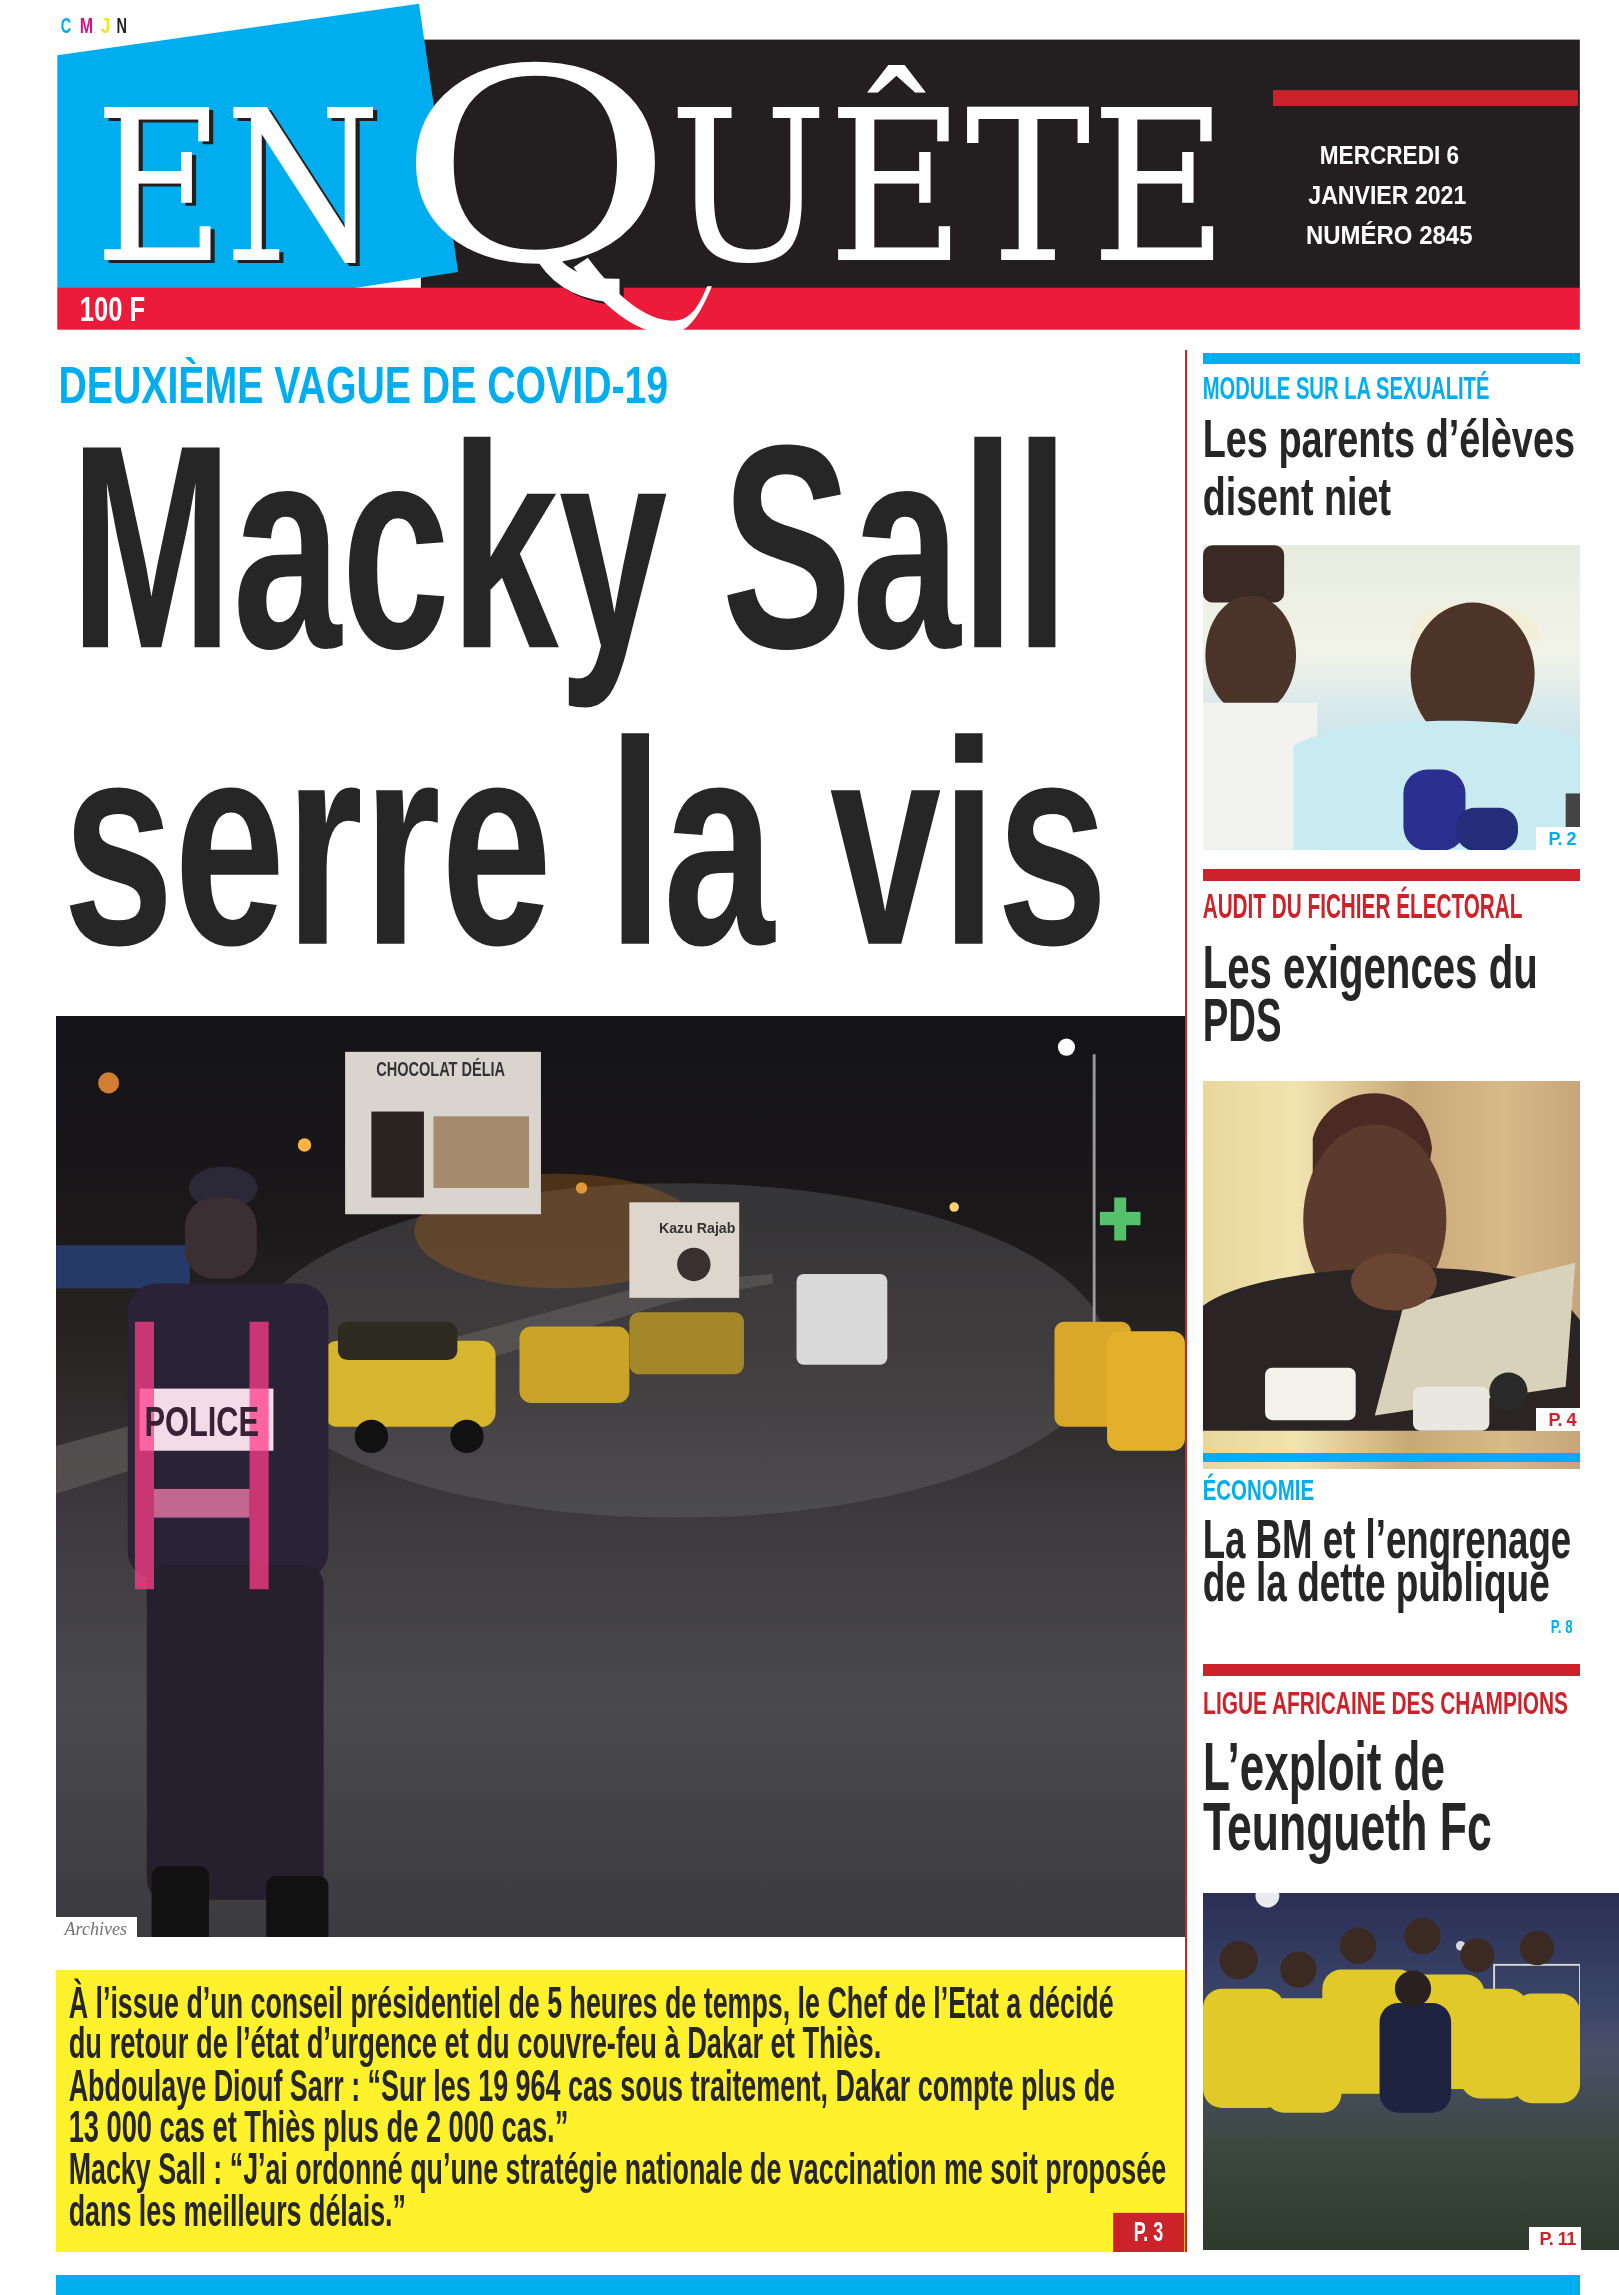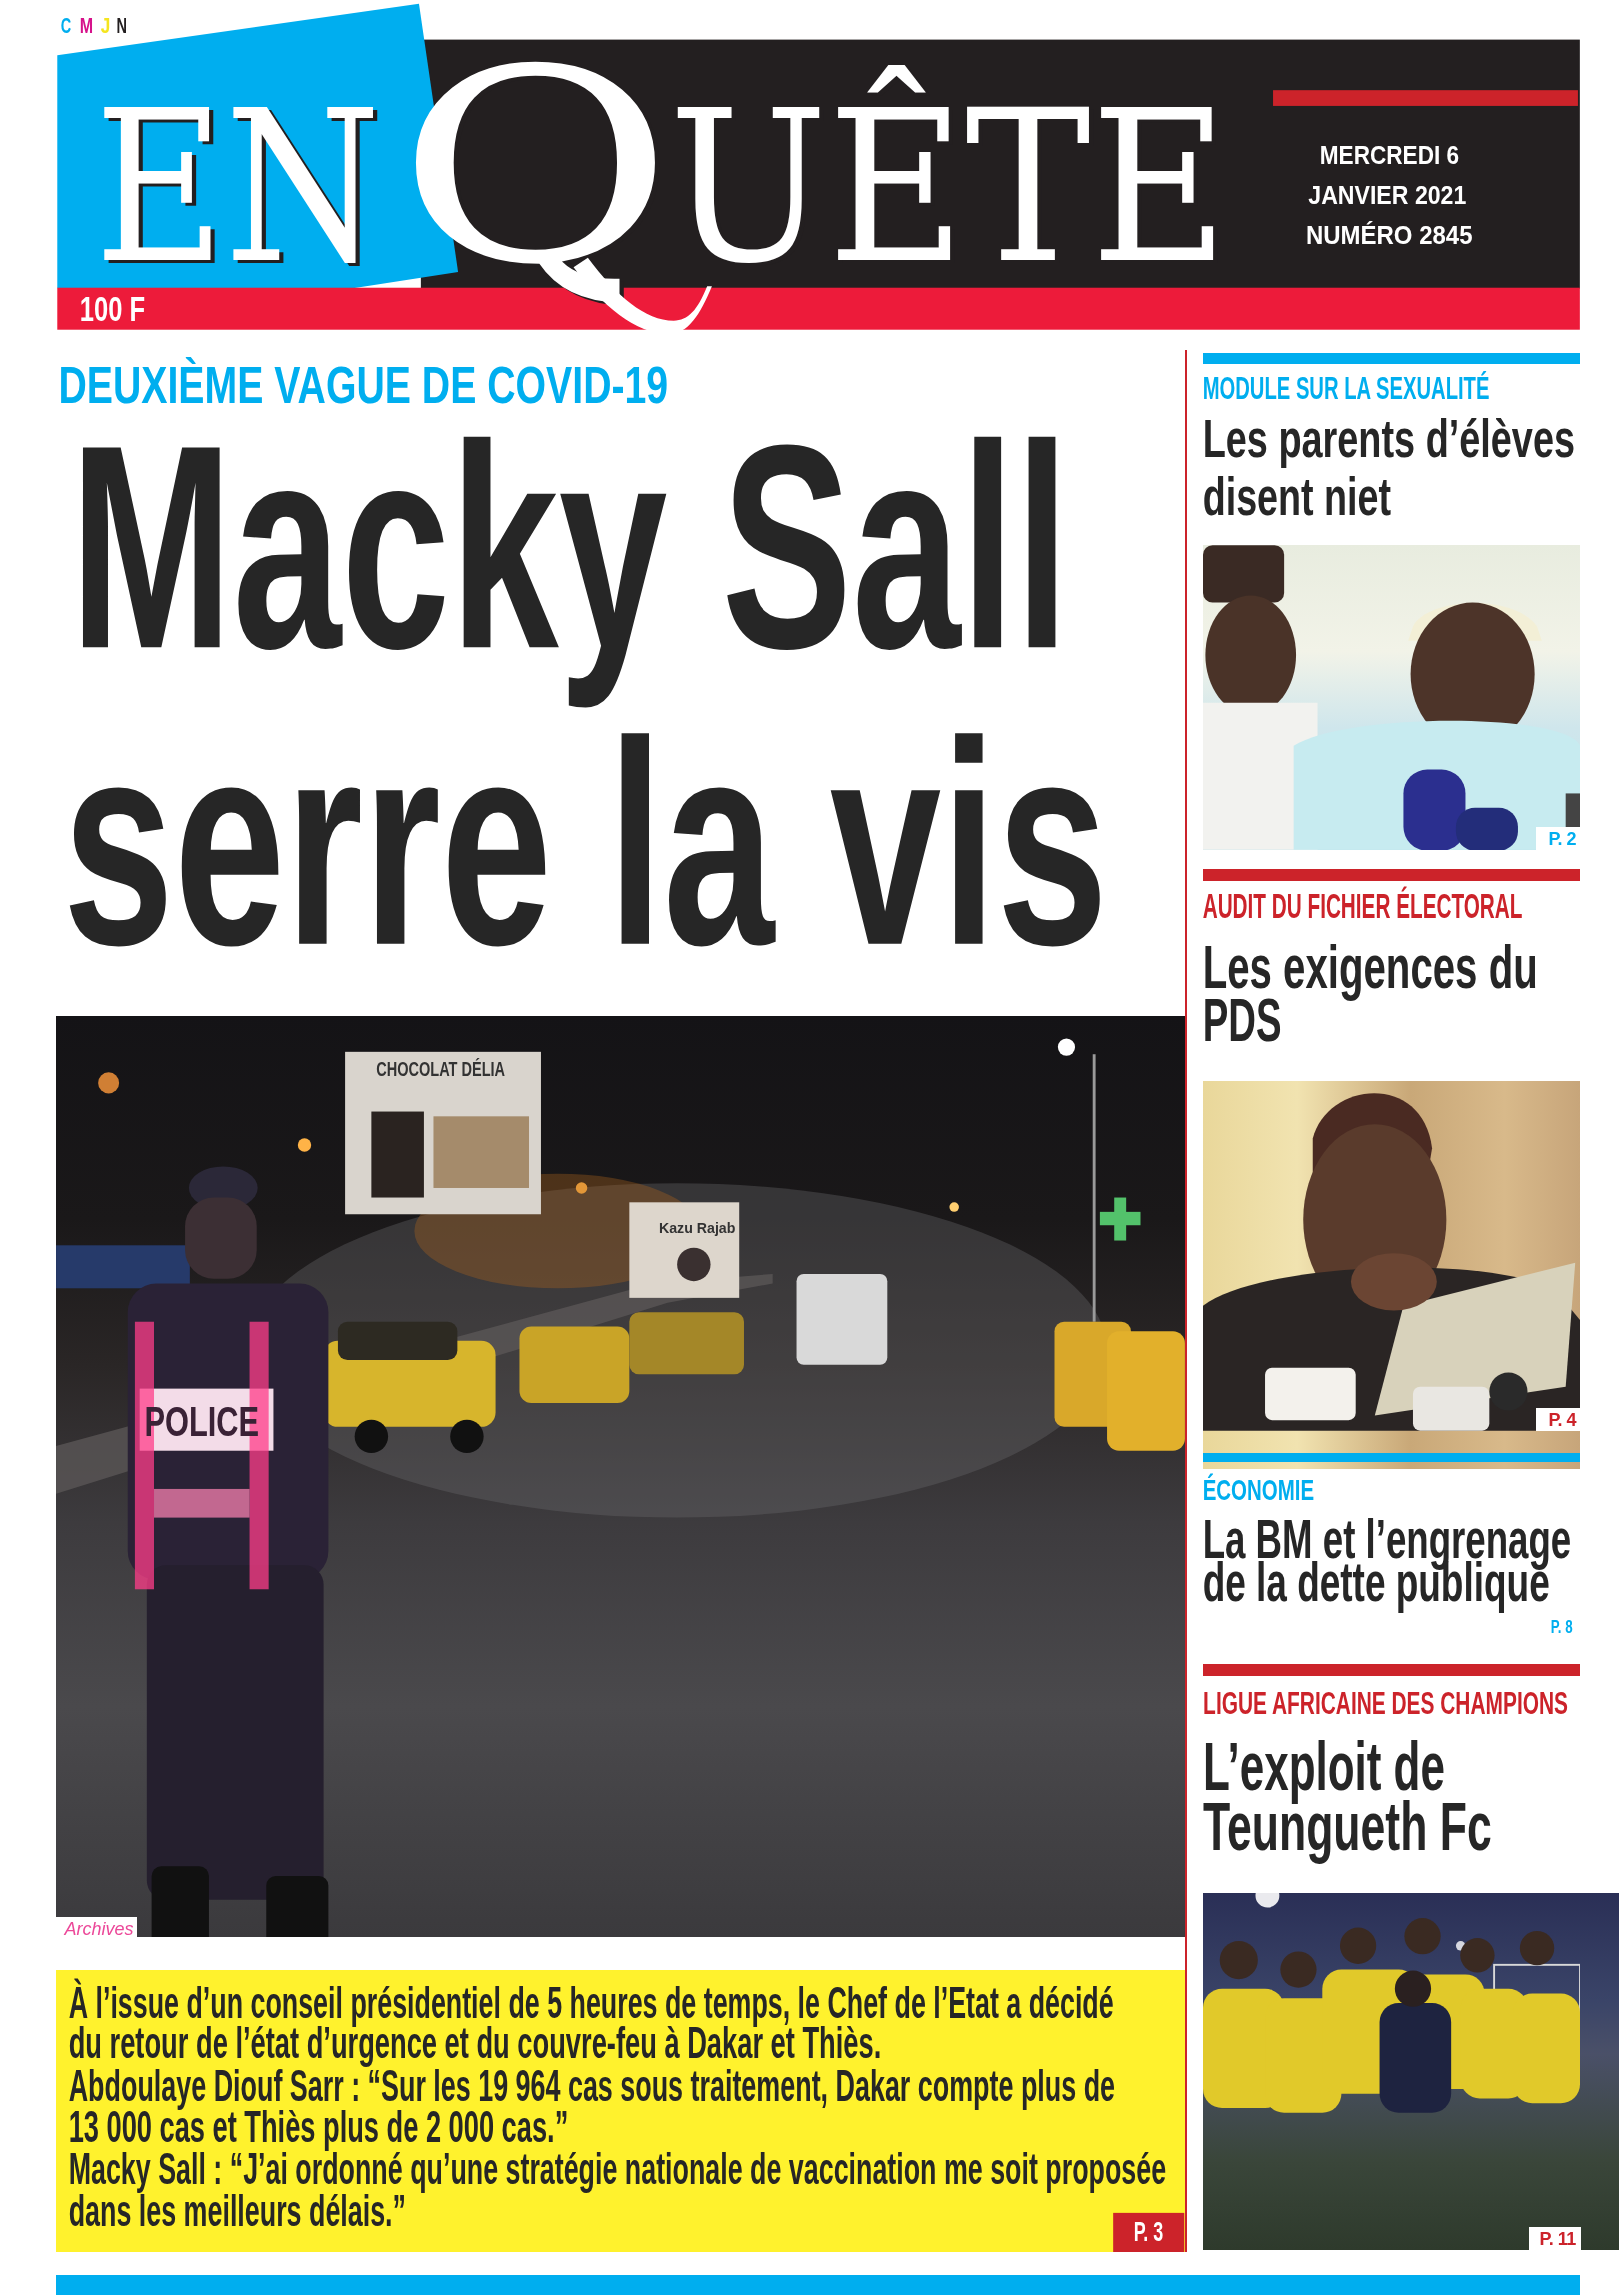--- a/index.html
+++ b/index.html
@@ -109,21 +109,21 @@
       <rect x="200" y="1780" width="120" height="200" rx="20" fill="#111"></rect>
       <rect x="440" y="1800" width="130" height="200" rx="20" fill="#111"></rect>
       <rect x="175" y="780" width="280" height="130" fill="#f3dce8"></rect>
       <rect x="165" y="640" width="40" height="560" fill="#ff3d8a" opacity="0.75"></rect>
       <rect x="405" y="640" width="40" height="560" fill="#ff3d8a" opacity="0.75"></rect>
       <rect x="205" y="990" width="200" height="60" fill="#e87aa8" opacity="0.8"></rect>
       <text x="185" y="880" font-size="88" fill="#3a2236" textLength="240" lengthAdjust="spacingAndGlyphs">POLICE</text>
     </g>
   </svg>
   <div class="abs" style="left:0;top:901px;width:81px;height:23px;background:#ffffff;">
-    <span class="serif" style="position:absolute;left:8.6px;top:1.9px;font-family:Liberation Sans, sans-serif;font-style:italic;font-size:18px;color:#ec4899;">Archives</span>
+    <span class="serif" style="position:absolute;left:8.6px;top:1.9px;font-family:Liberation Serif, serif;font-style:italic;font-size:18px;color:#737373;">Archives</span>
   </div>
 </div>
 
 <div class="abs" style="left:56px;top:1970px;width:1129px;height:282px;background:#FFF22D;text-decoration:underline;">
   <svg width="1129" height="282" style="position:absolute;left:0;top:0;" viewBox="0 0 2363 591">
     <text x="25" y="100" font-size="92" fill="#262626" textLength="2190" lengthAdjust="spacingAndGlyphs">À l’issue d’un conseil présidentiel de 5 heures de temps, le Chef de l’Etat a décidé</text>
     <text x="25" y="185" font-size="92" fill="#262626" textLength="1703" lengthAdjust="spacingAndGlyphs">du retour de l’état d’urgence et du couvre-feu à Dakar et Thiès.</text>
     <text x="25" y="275" font-size="92" fill="#262626" textLength="2193" lengthAdjust="spacingAndGlyphs">Abdoulaye Diouf Sarr : “Sur les 19 964 cas sous traitement, Dakar compte plus de</text>
     <text x="25" y="361" font-size="92" fill="#262626" textLength="1047" lengthAdjust="spacingAndGlyphs">13 000 cas et Thiès plus de 2 000 cas.”</text>
     <text x="25" y="449" font-size="92" fill="#262626" textLength="2300" lengthAdjust="spacingAndGlyphs">Macky Sall : “J’ai ordonné qu’une stratégie nationale de vaccination me soit proposée</text>

